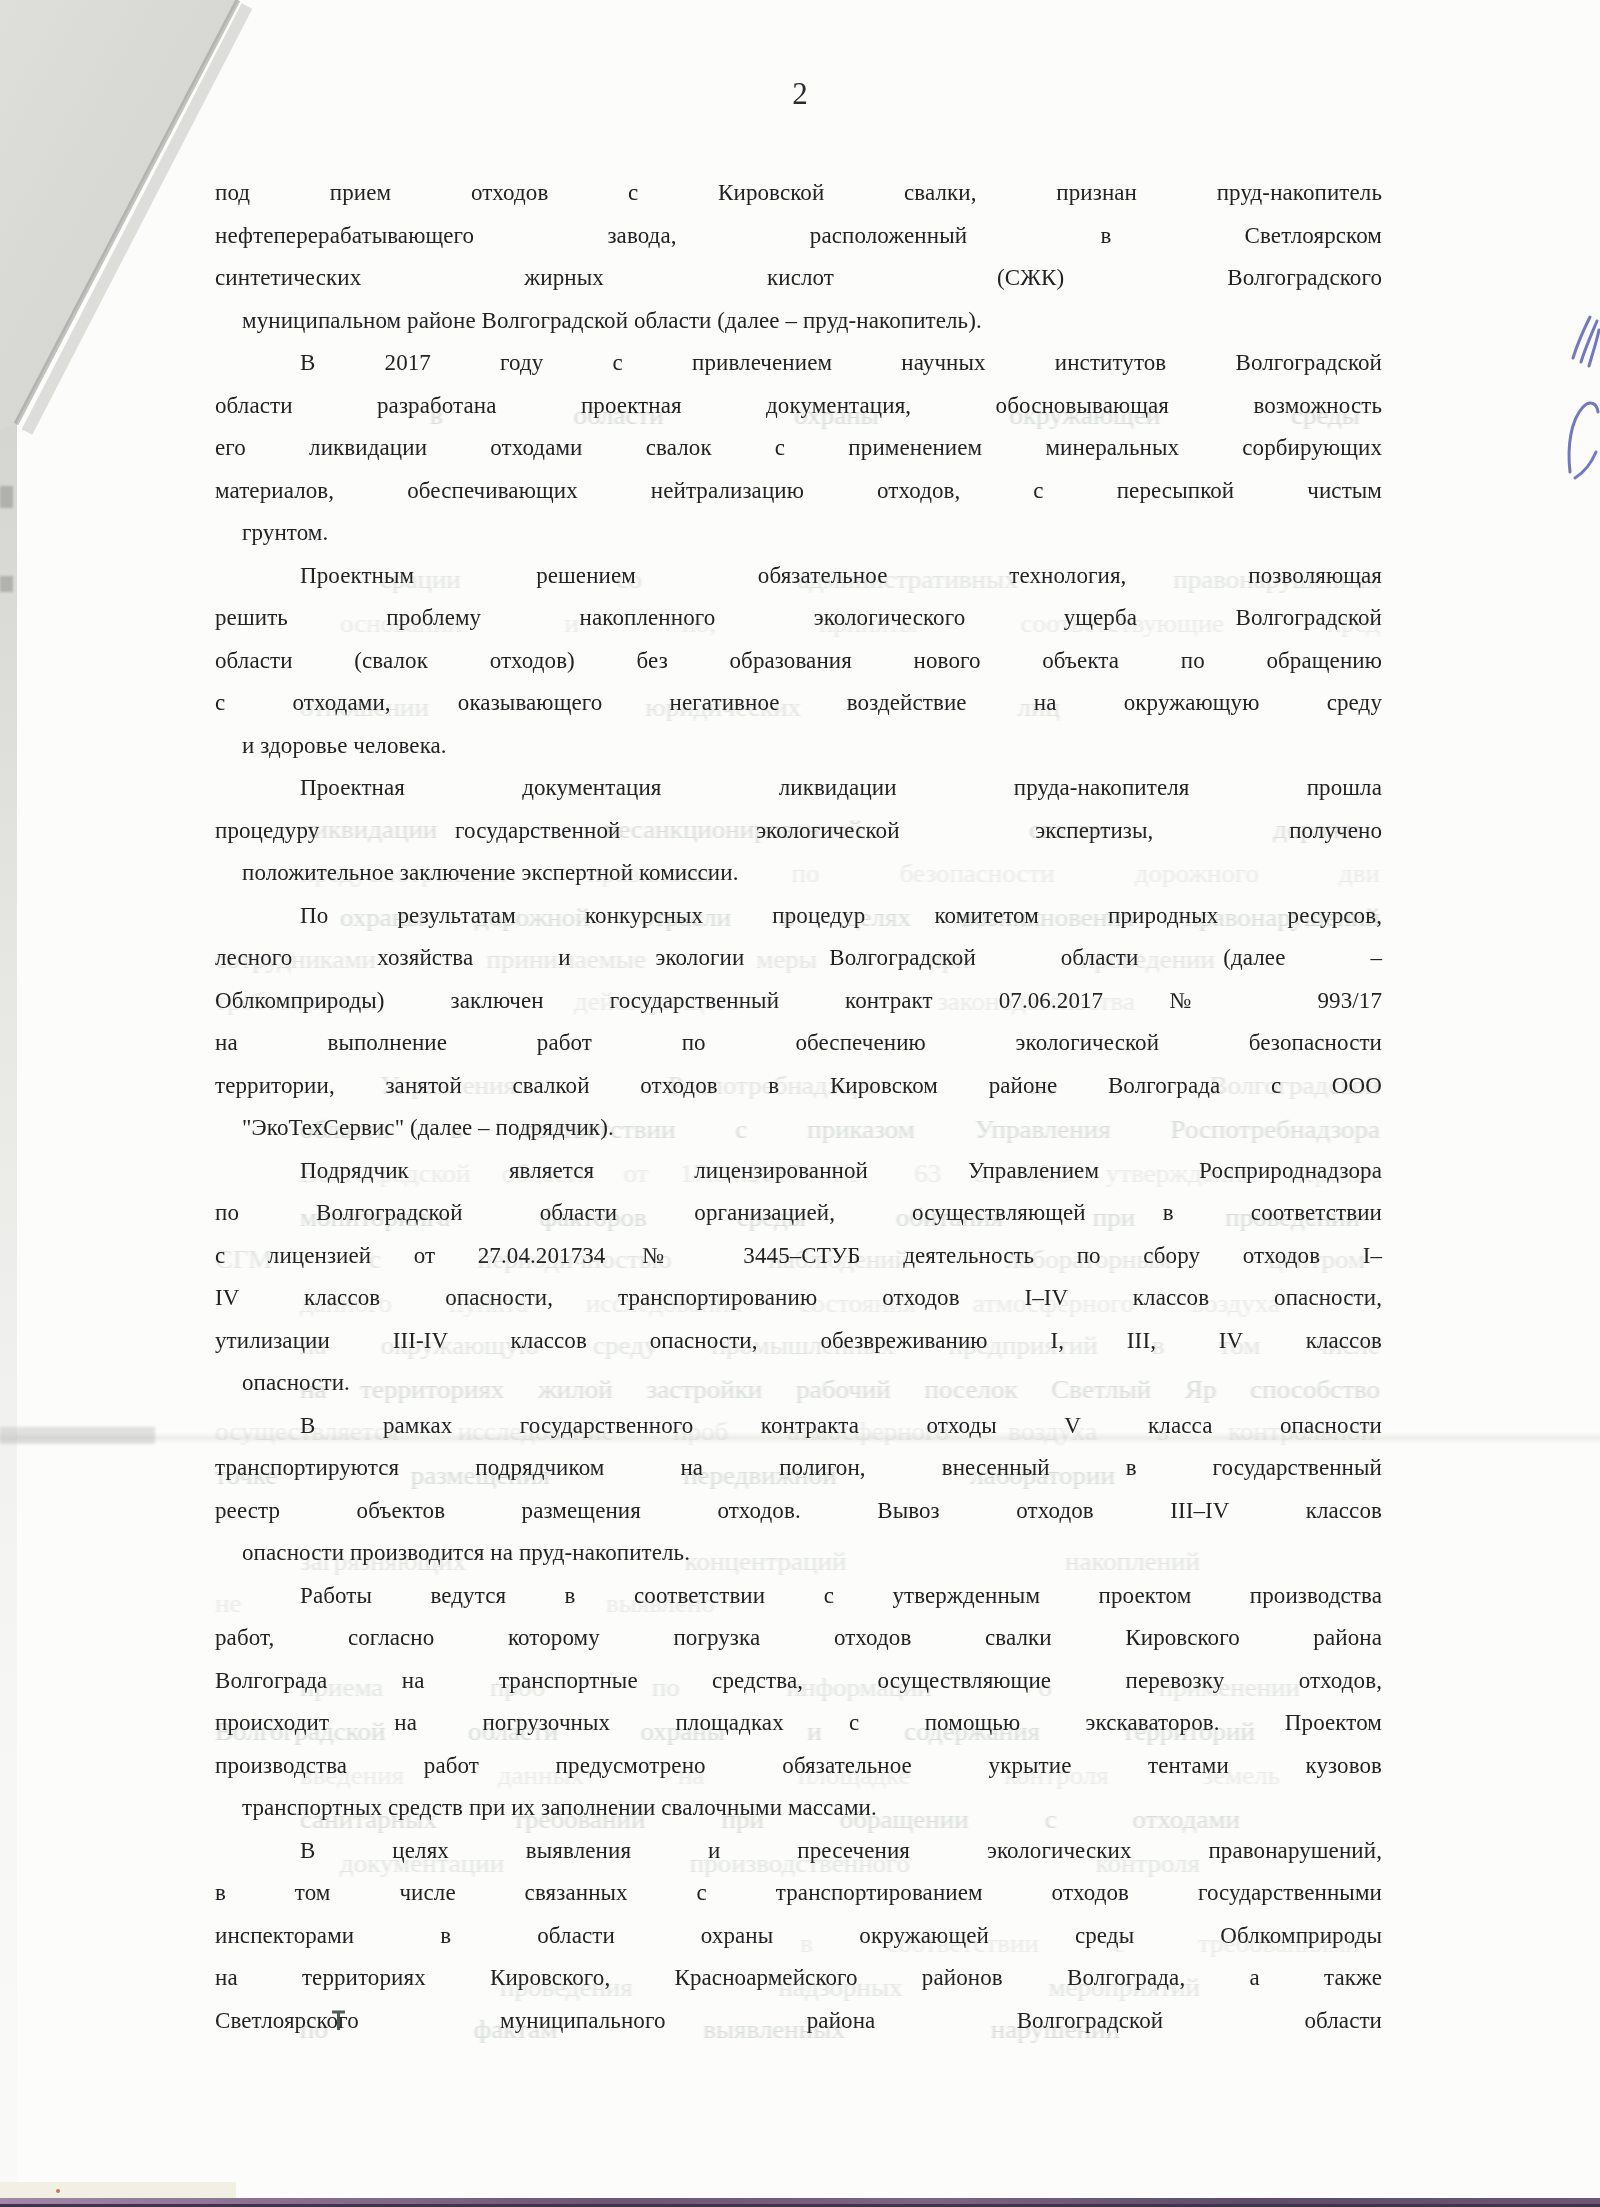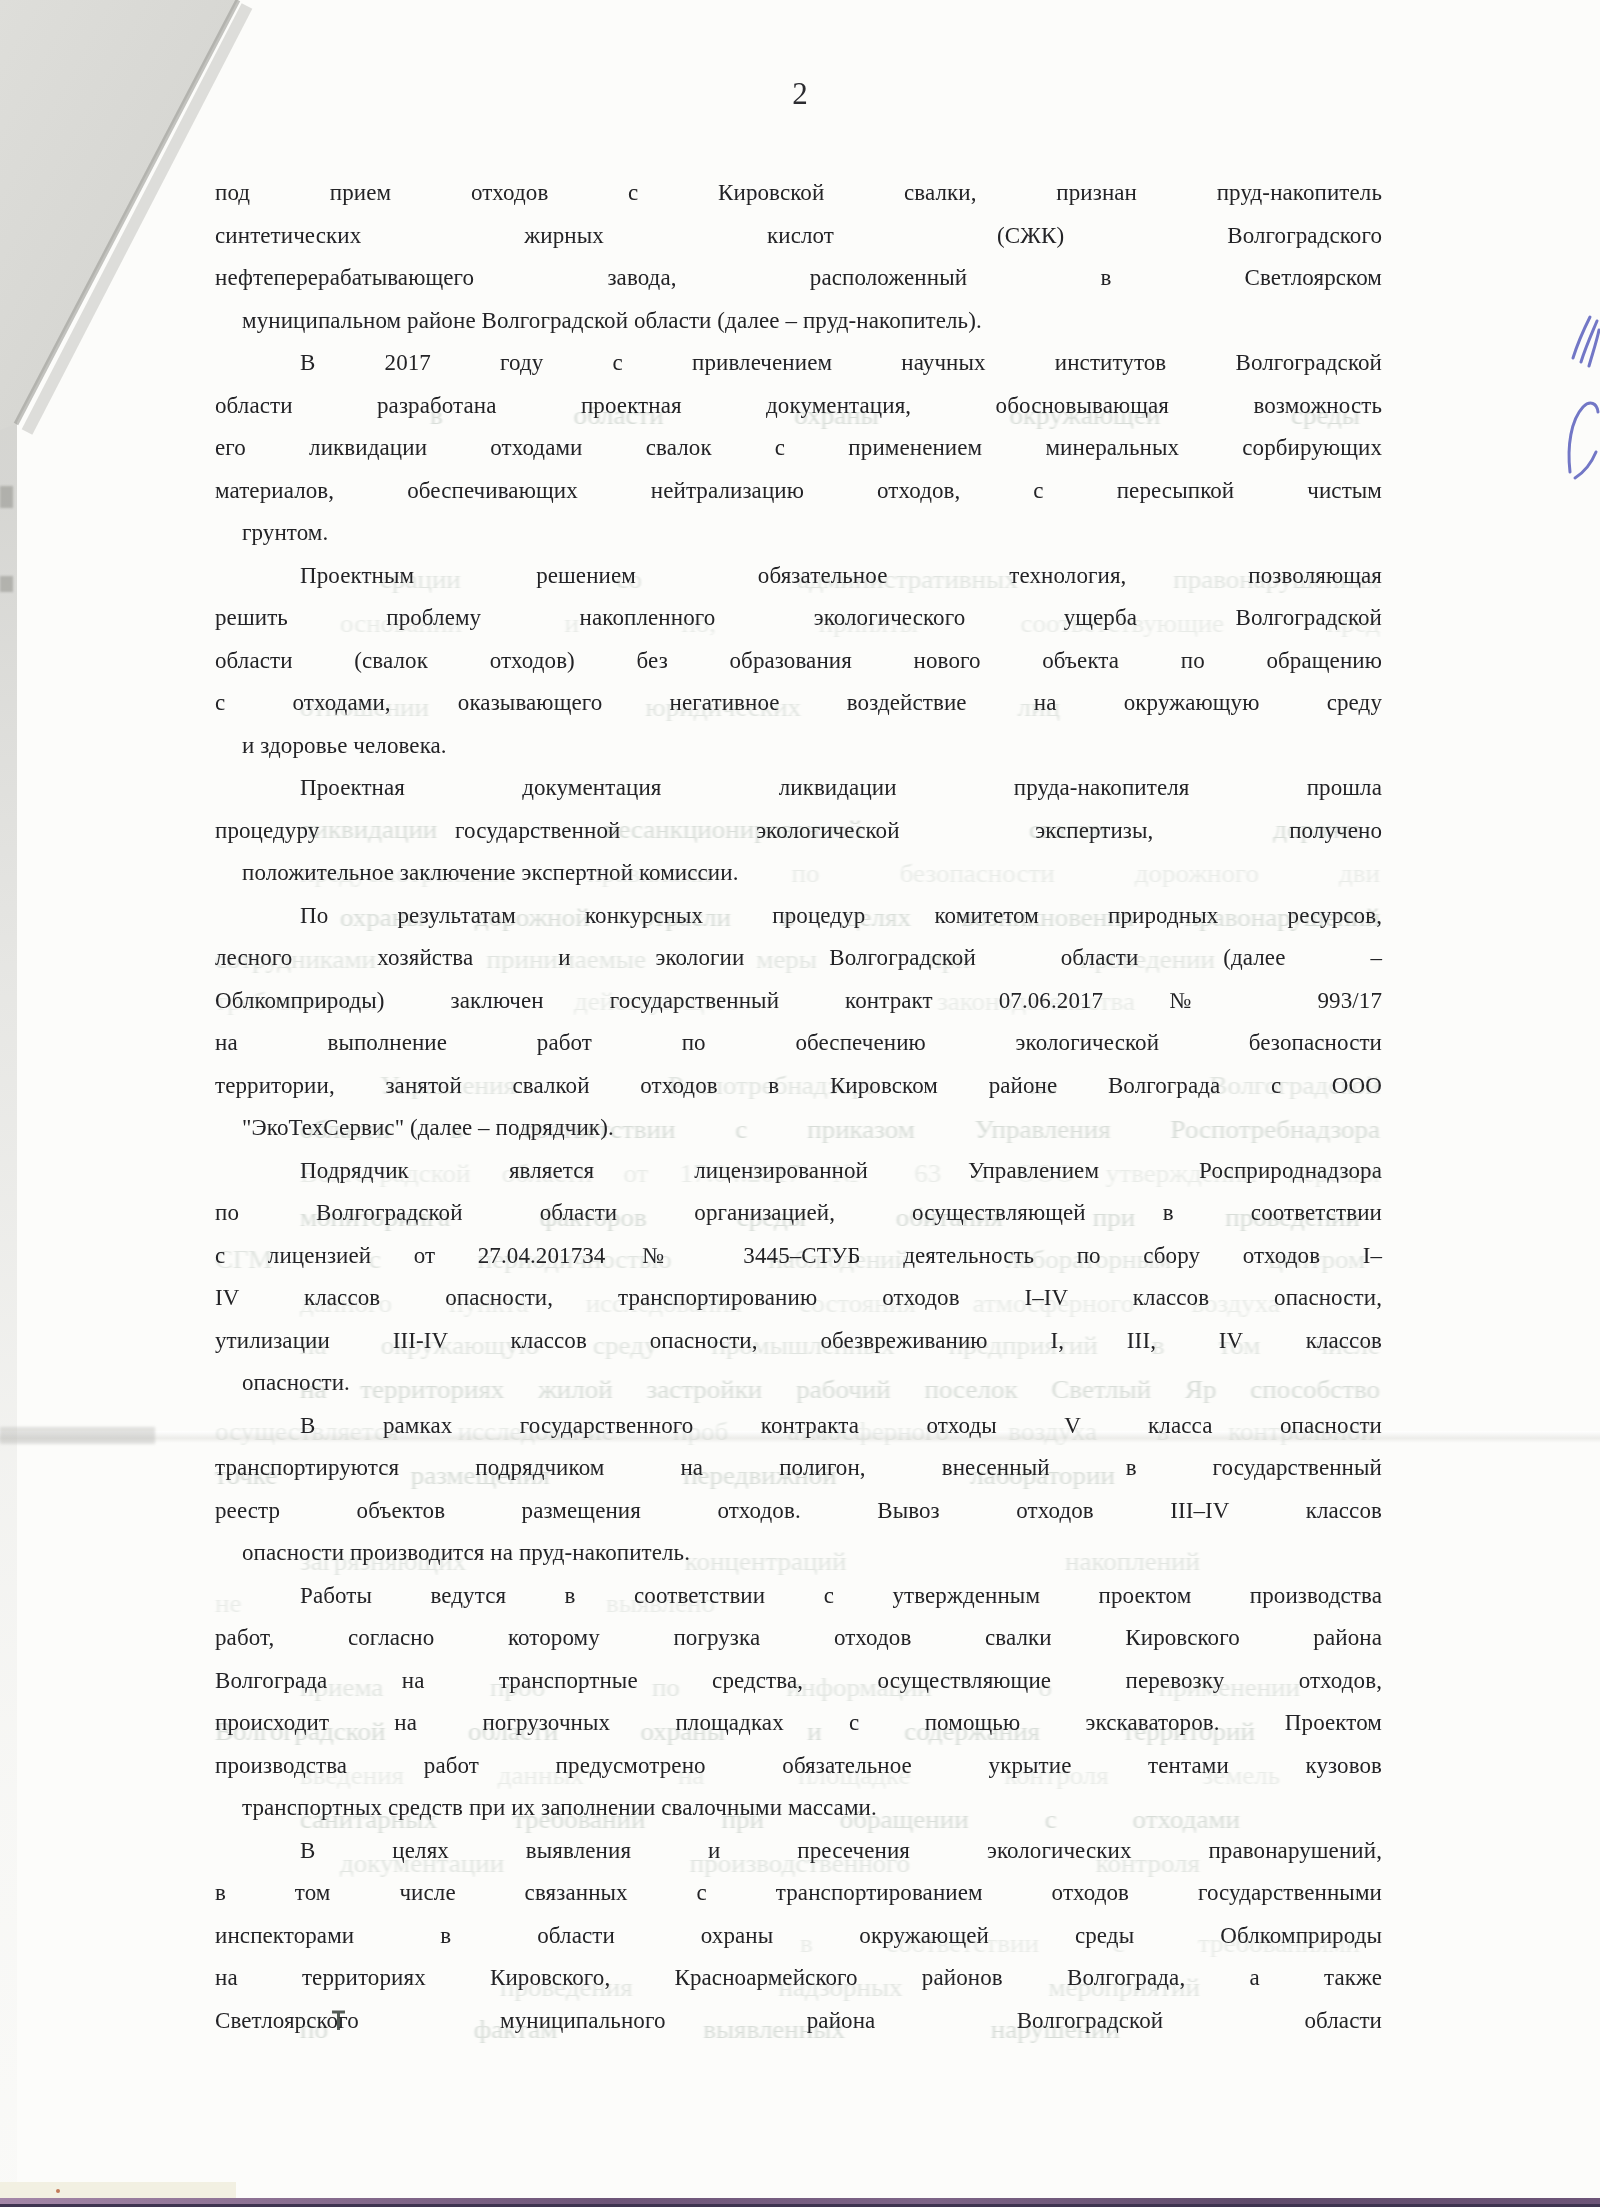--- a/index.html
+++ b/index.html
@@ -145,22 +145,22 @@
       <div class="ghost-line" style="top: 1744px; left: 300px; width: 980px;">введения данных на площадке контроля земель</div>
       <div class="ghost-line" style="top: 1788px; left: 300px; width: 940px;">санитарных требований при обращении с отходами</div>
       <div class="ghost-line" style="top: 1832px; left: 340px; width: 860px;">документации производственного контроля</div>
       <div class="ghost-line" style="top: 1912px; left: 800px; width: 560px;">в соответствии с требованиями</div>
       <div class="ghost-line" style="top: 1956px; left: 500px; width: 700px;">проведения надзорных мероприятий</div>
       <div class="ghost-line" style="top: 1998px; left: 300px; width: 820px;">по фактам выявленных нарушений</div>
     </div>
 
   <div class="text-block">
       <div class="line">под прием отходов с Кировской свалки, признан пруд-накопитель</div>
+      <div class="line">нефтеперерабатывающего завода, расположенный в Светлоярском</div>
       <div class="line">синтетических жирных кислот (СЖК) Волгоградского</div>
-      <div class="line">нефтеперерабатывающего завода, расположенный в Светлоярском</div>
       <div class="line last">муниципальном районе Волгоградской области (далее – пруд-накопитель).</div>
       <div class="line indent">В 2017 году с привлечением научных институтов Волгоградской</div>
       <div class="line">области разработана проектная документация, обосновывающая возможность</div>
       <div class="line">его ликвидации отходами свалок с применением минеральных сорбирующих</div>
       <div class="line">материалов, обеспечивающих нейтрализацию отходов, с пересыпкой чистым</div>
       <div class="line last">грунтом.</div>
       <div class="line indent">Проектным решением обязательное технология, позволяющая</div>
       <div class="line">решить проблему накопленного экологического ущерба Волгоградской</div>
       <div class="line">области (свалок отходов) без образования нового объекта по обращению</div>
       <div class="line">с отходами, оказывающего негативное воздействие на окружающую среду</div>

